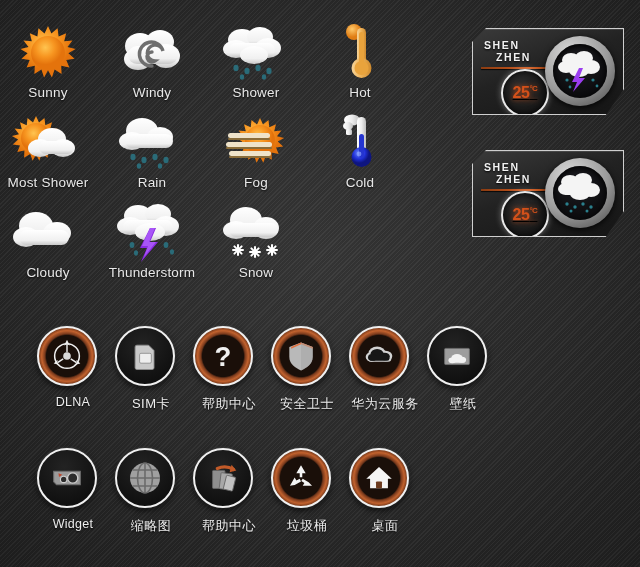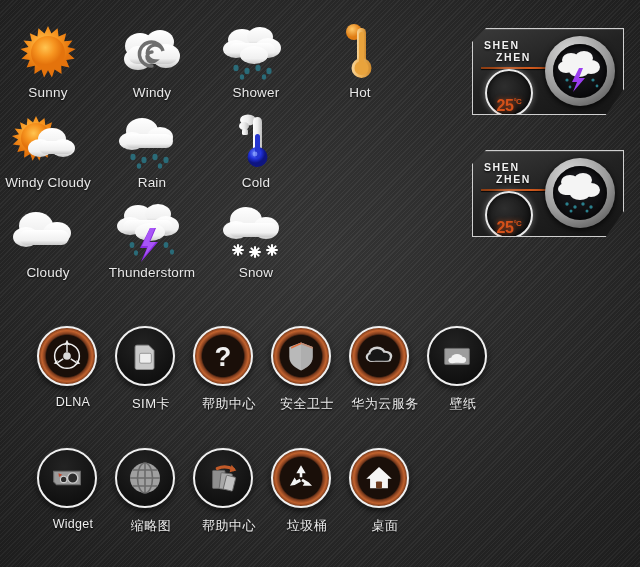--- a/index.html
+++ b/index.html
@@ -69,25 +69,25 @@
   .wgt-rule{
     position:absolute;left:8px;top:38px;width:82px;height:2px;
     background:linear-gradient(90deg,#8a3c12,#d0591d 60%,#8a3c12);
     box-shadow:0 1px 1px rgba(0,0,0,.8);
   }
   .wgt-rule:after{
     content:"";position:absolute;right:0;top:0;width:2px;height:14px;
     background:linear-gradient(180deg,#d0591d,#7a3310);
   }
   .wgt-temp-ring{
-    position:absolute;left:12px;top:40px;width:44px;height:44px;
+    position:absolute;left:28px;top:40px;width:44px;height:44px;
     border-radius:50%;border:2.5px solid #e9e9e9;
     box-shadow:0 0 6px rgba(255,255,255,.35), inset 0 0 6px rgba(0,0,0,.8);
     background:radial-gradient(circle at 40% 35%,#2e2e2e,#141414 75%);
-    display:flex;align-items:flex-end;justify-content:center;
+    display:flex;align-items:center;justify-content:center;text-decoration:underline;
   }
   .wgt-temp{
     color:#d4511a;font-size:16px;font-weight:bold;letter-spacing:-.5px;
     text-shadow:0 0 5px rgba(212,81,26,.8);white-space:nowrap;
   }
   .wgt-temp .unit{font-size:8px;vertical-align:top;}
   .wgt-dial{
     position:absolute;right:8px;top:7px;width:70px;height:70px;border-radius:50%;
     background:radial-gradient(circle at 35% 25%,#d8d8d8,#9a9a9a 55%,#6e6e6e 78%,#bdbdbd 100%);
     box-shadow:0 2px 6px rgba(0,0,0,.85);
@@ -239,21 +239,21 @@
               <circle cx="28" cy="26" r="15"></circle>
             </g>
             <g fill="url(#gcl)">
               <ellipse cx="44" cy="27" rx="14" ry="11"></ellipse>
               <ellipse cx="32" cy="36" rx="12" ry="9"></ellipse>
               <ellipse cx="55" cy="36" rx="12" ry="9"></ellipse>
               <rect x="31" y="29" width="35" height="13" rx="6.5"></rect>
             </g>
           </svg>
         </div>
-        <div class="w-label">Windy Cloudy</div>
+        <div class="w-label">Most Shower</div>
       </div>
 
       <div class="w-cell">
         <div class="w-art">
           <svg viewBox="0 0 80 62" width="80" height="62" style="position:absolute;left:8px;top:2px;">
             <g fill="url(#gcl)">
               <ellipse cx="30" cy="17" rx="16" ry="13"></ellipse>
               <ellipse cx="48" cy="23" rx="13" ry="10"></ellipse>
               <ellipse cx="20" cy="27" rx="13" ry="9"></ellipse>
               <rect x="13" y="20" width="48" height="14" rx="7"></rect>
@@ -264,20 +264,39 @@
               <ellipse cx="43" cy="43" rx="2.6" ry="3.2"></ellipse>
                 <ellipse cx="54" cy="46" rx="2.6" ry="3.2"></ellipse>
               <ellipse cx="27" cy="52" rx="2.2" ry="2.8"></ellipse>
                 <ellipse cx="48" cy="52" rx="2.2" ry="2.8"></ellipse>
             </g>
           </svg>
         </div>
         <div class="w-label">Rain</div>
       </div>
 
+      <div class="w-cell">
+        <div class="w-art">
+          <svg viewBox="0 0 72 62" width="72" height="62" style="position:absolute;left:12px;top:2px;">
+            <g fill="url(#gsun)">
+              <path d="M40 4 L43 10.6 L48.5 6 L49.3 13.2 L56 10.3 L54.2 17.3 L61.4 16.5 L57 22.2 L64.1 24 L57.8 27.6 L63.2 32.5 L56 33.4 L58.7 40.1 L51.5 38.6 L51.8 45.8 L45.7 41.9 L43.3 48.8 L40 42.4 L36.6 48.8 L34.2 41.9 L28.1 45.8 L28.4 38.6 L21.3 40.1 L24 33.4 L16.8 32.5 L22.2 27.6 L15.9 24 L23 22.2 L18.6 16.5 L25.8 17.3 L24 10.3 L30.7 13.2 L31.5 6 L37 10.6 Z"></path>
+              <circle cx="40" cy="26" r="15"></circle>
+            </g>
+            <g>
+              <rect x="8" y="19" width="42" height="5" rx="2.5" fill="#efe3c9"></rect>
+              <rect x="8" y="24" width="42" height="2" rx="1" fill="#8a6d3a"></rect>
+              <rect x="6" y="28" width="46" height="5" rx="2.5" fill="#efe3c9"></rect>
+              <rect x="6" y="33" width="46" height="2" rx="1" fill="#8a6d3a"></rect>
+              <rect x="9" y="37" width="42" height="5" rx="2.5" fill="#efe3c9"></rect>
+              <rect x="9" y="42" width="42" height="2" rx="1" fill="#8a6d3a"></rect>
+            </g>
+          </svg>
+        </div>
+        <div class="w-label">Fog</div>
+      </div>
 
       <div class="w-cell">
         <div class="w-art">
           <svg viewBox="0 0 44 62" width="44" height="62" style="position:absolute;left:26px;top:0;">
             <defs>
                 <linearGradient id="gcold" x1="0" y1="0" x2="1" y2="0">
               <stop offset="0%" stop-color="#ffffff"></stop>
                   <stop offset="50%" stop-color="#ececec"></stop>
                   <stop offset="100%" stop-color="#bdbdbd"></stop>
             </linearGradient>

